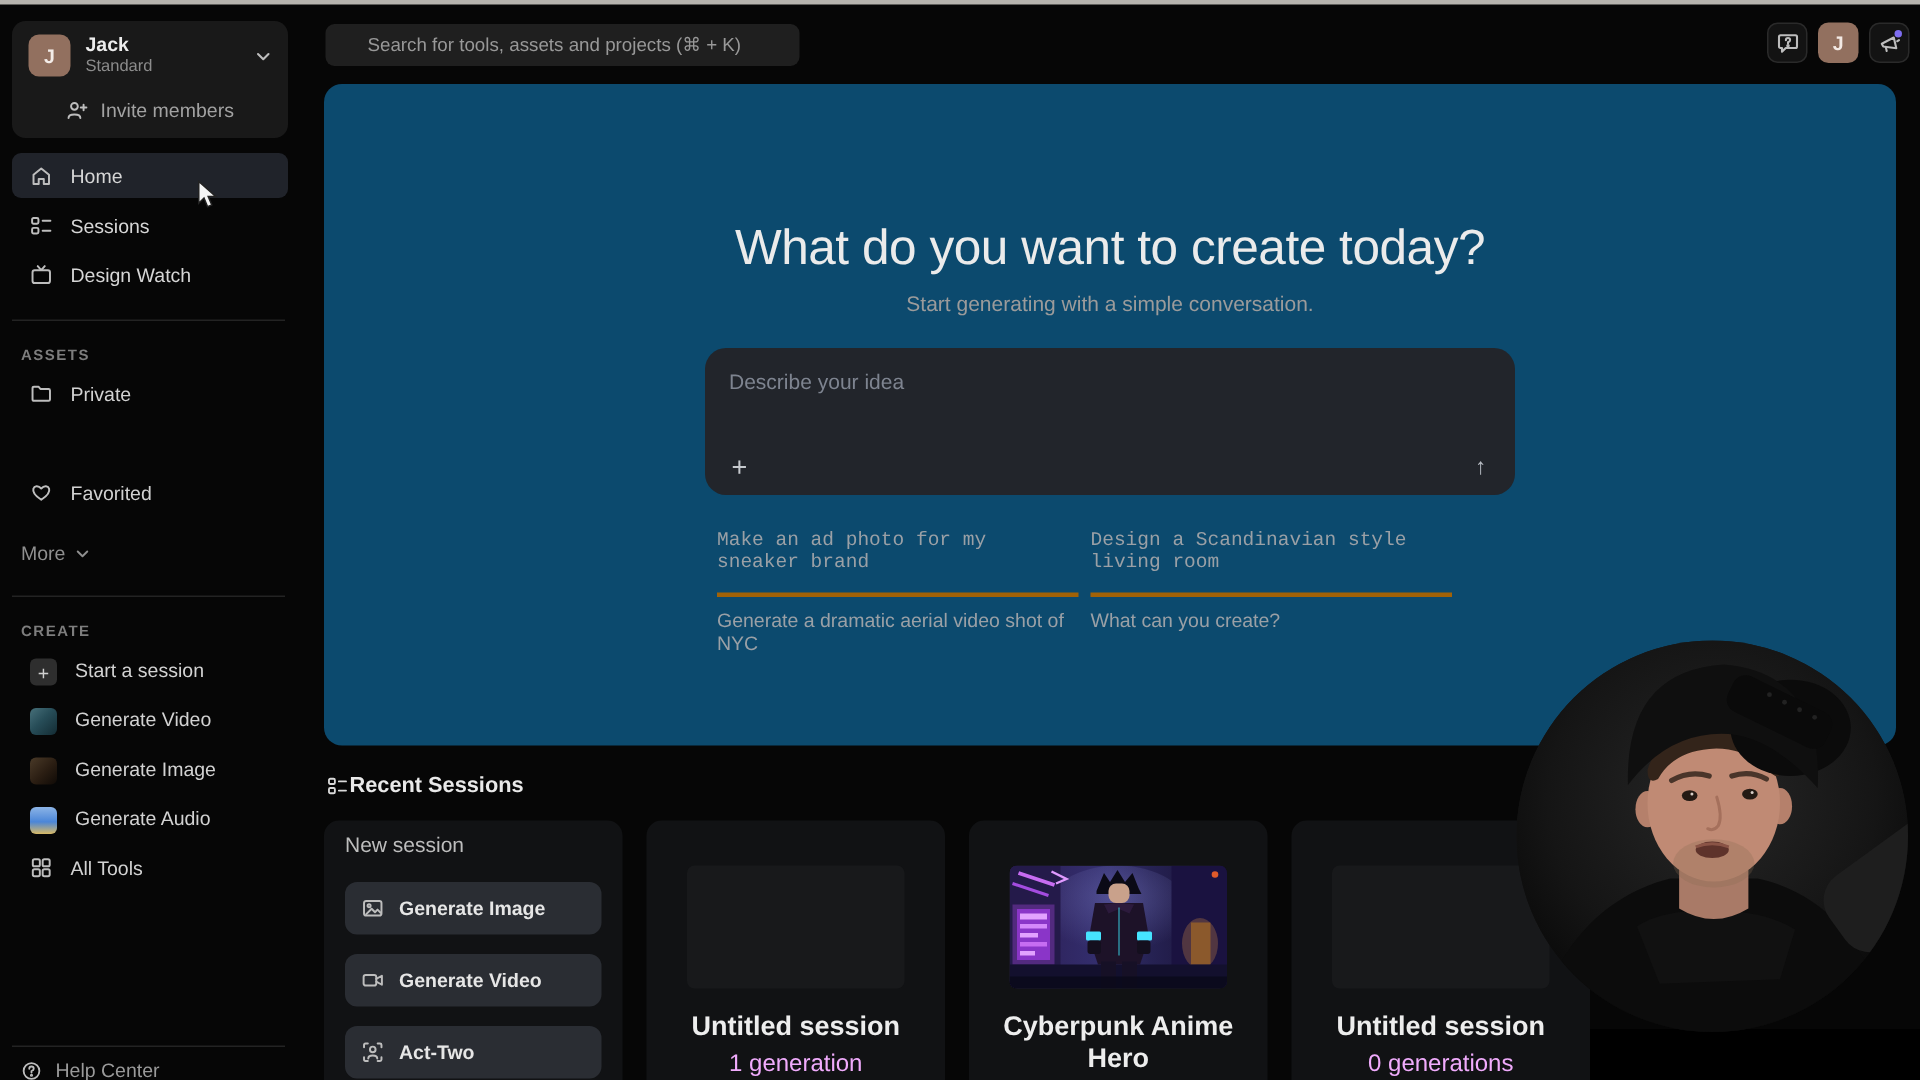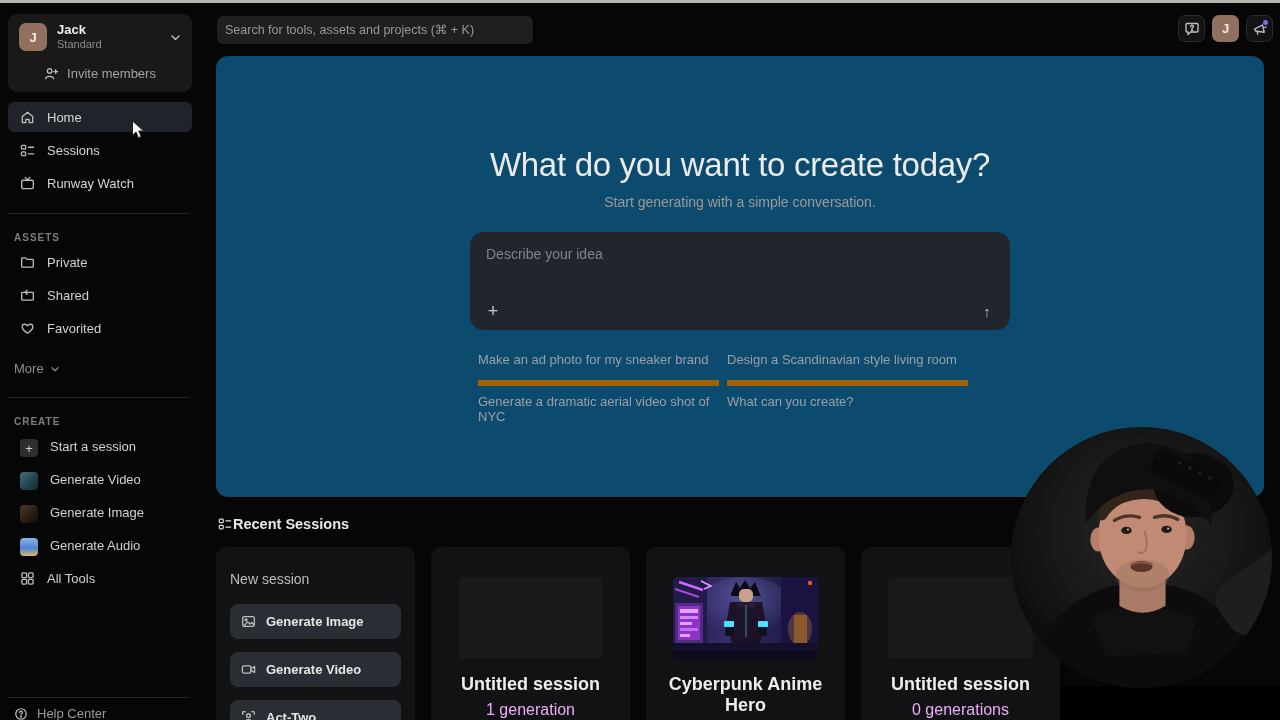--- a/index.html
+++ b/index.html
@@ -32,21 +32,21 @@
   .thumb18 { width:18px; height:18px; border-radius:4px; flex:0 0 18px; }
   .t-video { background:linear-gradient(135deg,#47707a 0%,#274d58 45%,#132b33 100%); }
   .t-image { background:linear-gradient(135deg,#4a3a28 0%,#2a1d12 55%,#0f0a06 100%); }
   .t-audio { background:linear-gradient(180deg,#8cb4e6 0%,#4b86d8 55%,#d8b964 100%); }
   .plusbox { width:18px; height:18px; border-radius:4px; background:#2e2e2e; color:#cfcfcf;
     display:flex; align-items:center; justify-content:center; font-size:13px; line-height:1; flex:0 0 18px; }
   .help-row { position:absolute; left:14px; top:703px; display:flex; align-items:center; gap:9px; font-size:13px; color:#9a9a9a; cursor:pointer; }
 
   
   .search-input { position:absolute; left:217px; top:16px; width:316px; height:28px; background:#1f1f1f;
-    border:none; outline:none; border-radius:6px; padding:0 8px; font-family:"Liberation Sans",sans-serif;
+    border:none; outline:none; border-radius:6px; padding:0 28px; font-family:"Liberation Sans",sans-serif;
     font-size:12.5px; color:#e5e5e5; }
   .search-input::placeholder { color:#989898; }
   .tb-btn { position:absolute; top:15px; width:27px; height:27px; border-radius:7px; background:#131313;
     border:1px solid #2a2a2a; display:flex; align-items:center; justify-content:center; cursor:pointer; }
   .tb-avatar { position:absolute; top:15px; left:1212px; width:27px; height:27px; border-radius:7px; background:#92705f;
     color:#f3e9e4; font-size:13px; font-weight:700; display:flex; align-items:center; justify-content:center; cursor:pointer; }
   .mega-dot { position:absolute; right:4px; top:4px; width:5px; height:5px; border-radius:50%; background:#7e6df0; }
 
   
   .hero { position:absolute; left:216px; top:56px; width:1048px; height:441px; background:#0c4a6e; border-radius:12px; }
@@ -57,29 +57,29 @@
   .prompt textarea { width:100%; height:64px; background:transparent; border:none; outline:none; resize:none;
     padding:14px 16px; font-family:"Liberation Sans",sans-serif; font-size:14px; color:#e6e8eb; }
   .prompt textarea::placeholder { color:#7e8490; }
   .p-plus { position:absolute; left:12px; bottom:8px; width:22px; height:22px; display:flex; align-items:center;
     justify-content:center; color:#c6c9ce; font-size:18px; cursor:pointer; }
   .p-send { position:absolute; right:12px; bottom:8px; width:22px; height:22px; display:flex; align-items:center;
     justify-content:center; color:#b7bbc2; font-size:15px; cursor:pointer; }
   .suggests { position:absolute; left:262px; top:288px; width:490px; display:grid;
     grid-template-columns:241px 241px; column-gap:8px; }
   .sug { font-size:13px; color:#9aa0a6; padding:8px 0 13px 0; cursor:pointer; }
-  .sug.b { border-bottom:6px solid #a16207; }
+  .sug.b { border-bottom:3px solid #a16207;font-family:Liberation Mono, monospace; }
 
   
   .recent-head { position:absolute; left:218px; top:516px; display:flex; align-items:center; gap:1px; }
   .recent-title { font-size:14.5px; font-weight:700; color:#e9e9e9; }
   .cards { position:absolute; left:216px; top:547px; width:848px; display:grid;
     grid-template-columns:repeat(4,199px); column-gap:16px; }
   .card { background:#111214; border-radius:10px; height:210px; }
-  .ns-label { font-size:14px; color:#bdbdbd; padding:24px 0 0 14px; }
+  .ns-label { font-size:14px; color:#bdbdbd; padding:8px 0 0 14px; }
   .ns-btn { margin:13px 14px 0 14px; height:35px; background:#2a2d33; border-radius:8px; display:flex;
     align-items:center; gap:10px; padding:0 11px; font-size:13px; font-weight:600; color:#e6e6e6; cursor:pointer; }
   .thumb { width:145px; height:82px; margin:30px auto 0 auto; background:#18191b; border-radius:5px; overflow:hidden; }
   .sess-title { margin-top:15px; text-align:center; font-size:18px; font-weight:700; color:#ededed; }
   .sess-meta { margin-top:6px; text-align:center; font-size:16px; color:#f0abfc; }
   .sess-meta + .sess-meta { margin-top:4px; }
 
   
   .corner-black { position:absolute; left:1060px; top:686px; width:220px; height:34px; background:#000; z-index:39; }
   .webcam { position:absolute; left:1011px; top:427px; width:261px; height:261px; border-radius:50%;
@@ -127,38 +127,31 @@
         <rect x="1.5" y="9.5" width="4.5" height="4" rx="1"></rect>
         <path d="M9,4.5 h5.5 M9,11.5 h5.5"></path>
       </svg>
     <span>Sessions</span>
   </div>
   <div class="nav-row" style="top:165px">
     <svg class="ic" width="15" height="15" viewBox="0 0 16 16">
         <rect x="1.8" y="4.5" width="12.4" height="9" rx="1.5"></rect>
         <path d="M5.5,1.5 L8,4.3 L10.5,1.5"></path>
       </svg>
-    <span>Runway Watch</span>
+    <span>Design Watch</span>
   </div>
 
   <div class="divider" style="top:210px"></div>
   <div class="sec-label" style="top:229px">ASSETS</div>
 
   <div class="side-row" style="top:252px">
     <svg class="ic" width="15" height="15" viewBox="0 0 16 16">
         <path d="M1.8,4 Q1.8,3 2.8,3 H6 L7.4,4.6 H13.2 Q14.2,4.6 14.2,5.6 V12 Q14.2,13 13.2,13 H2.8 Q1.8,13 1.8,12 Z"></path>
       </svg>
     <span>Private</span>
-  </div>
-  <div class="side-row" style="top:285px">
-    <svg class="ic" width="15" height="15" viewBox="0 0 16 16">
-        <path d="M5,4.6 H2.8 Q1.8,4.6 1.8,5.6 V12 Q1.8,13 2.8,13 H13.2 Q14.2,13 14.2,12 V5.6 Q14.2,4.6 13.2,4.6 H10"></path>
-        <path d="M7.5,2.5 L5.5,4.6 L7.5,6.7 M5.8,4.6 H10"></path>
-      </svg>
-    <span>Shared</span>
   </div>
   <div class="side-row" style="top:318px">
     <svg class="ic" width="15" height="15" viewBox="0 0 16 16">
         <path d="M8,13 C3,9.8 1.8,7.4 2.4,5.2 C3,3.2 5.8,2.6 8,5 C10.2,2.6 13,3.2 13.6,5.2 C14.2,7.4 13,9.8 8,13 Z"></path>
       </svg>
     <span>Favorited</span>
   </div>
   <div class="more-row" style="top:358px">
     <span>More</span>
     <svg class="ic" width="10" height="10" viewBox="0 0 11 11" style="stroke:#8f8f8f">

